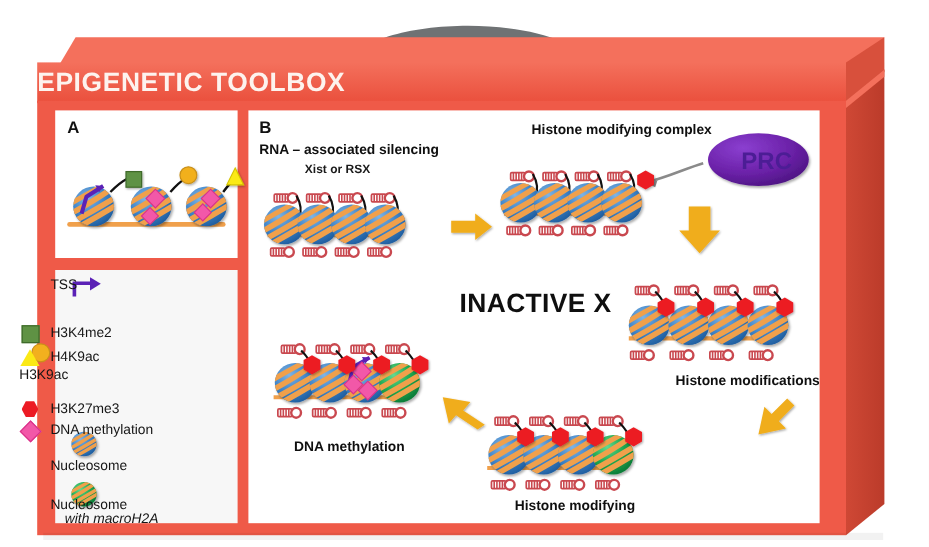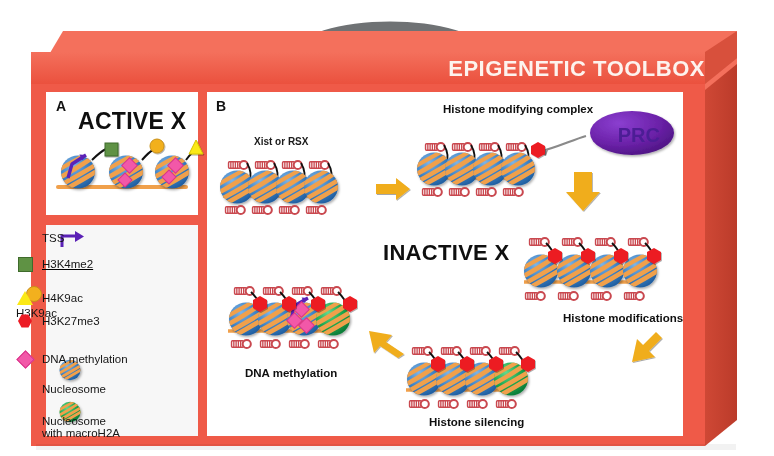--- a/index.html
+++ b/index.html
@@ -355,67 +355,67 @@
       <g filter="url(#softShadow)">
         <use href="#nucBlue" transform="translate(70,370) scale(0.62)"></use>
       </g>
 
       <g filter="url(#softShadow)">
         <use href="#nucGreen" transform="translate(70,412) scale(0.62)"></use>
       </g>
     </g>
   </svg>
 
-  <div class="lbl" style="left:31px;top:56px;width:674px;text-align:right;font-size:22px;letter-spacing:.5px;color:#fdf3ee;">EPIGENETIC TOOLBOX</div>
+  <div class="lbl" style="left:31px;top:56px;width:674px;text-align:left;font-size:22px;letter-spacing:.5px;color:#fdf3ee;">EPIGENETIC TOOLBOX</div>
 
   <div class="lbl panel-letter" style="left:56px;top:98px;">A</div>
-  <div class="lbl big" style="left:78px;top:108px;">ACTIVE X</div>
 
   <div class="lbl panel-letter" style="left:216px;top:98px;">B</div>
+  <div class="lbl mid" style="left:216px;top:119px;">RNA – associated silencing</div>
   <div class="lbl ital" style="left:254px;top:136px;font-weight:600;">Xist or RSX</div>
 
   <div class="lbl mid" style="left:411px;top:103px;padding-left:32px;">Histone modifying complex</div>
 
   <div class="lbl" style="left:606px;top:124px;width:54px;text-align:right;font-size:20px;font-weight:bold;color:#4c1d95;">PRC</div>
 
   <div class="lbl" style="left:383px;top:240px;font-size:22px;font-weight:bold;letter-spacing:.3px;">INACTIVE X</div>
 
   <div class="lbl mid" style="left:521px;top:312px;padding-left:42px;">Histone modifications</div>
 
-  <div class="lbl mid" style="left:429px;top:416px;">Histone silencing</div>
+  <div class="lbl mid" style="left:429px;top:416px;">Histone modifying</div>
 
   <div class="lbl mid" style="left:245px;top:367px;">DNA methylation</div>
 
   <div class="leg-row" style="top:232px;">
     <div class="leg-ico"></div>
     <div class="leg-txt">TSS</div>
   </div>
 
-  <div class="leg-row" style="top:257px;text-decoration:underline;">
+  <div class="leg-row" style="top:271px;">
     <div class="leg-ico">
         <div class="sq"></div>
       </div>
     <div class="leg-txt">H3K4me2</div>
   </div>
 
   <div class="leg-row" style="top:281px;flex-direction:column;">
     <div class="leg-ico">
         <div class="ci"></div>
       </div>
     <div class="leg-txt">H3K9ac</div>
   </div>
 
   <div class="leg-row" style="top:291px;">
     <div class="leg-ico">
         <div class="tri"></div>
       </div>
     <div class="leg-txt">H4K9ac</div>
   </div>
 
-  <div class="leg-row" style="top:314px;">
+  <div class="leg-row" style="top:334px;">
     <div class="leg-ico">
         <div class="hexd"></div>
       </div>
     <div class="leg-txt">H3K27me3</div>
   </div>
 
   <div class="leg-row" style="top:353px;">
     <div class="leg-ico">
         <div class="dia"></div>
       </div>
@@ -424,17 +424,17 @@
 
   <div class="leg-row" style="top:383px;">
     <div class="leg-ico"></div>
     <div class="leg-txt">Nucleosome</div>
   </div>
 
   <div class="leg-row" style="top:415px;align-items:flex-start;">
     <div class="leg-ico"></div>
     <div style="margin-left:4px;">
       <div class="leg-txt" style="margin-left:0;">Nucleosome</div>
-      <div class="leg-txt" style="margin-left:0;">with macroH2A</div>
+      <div class="leg-txt" style="margin-left:12px;font-style:italic;">with macroH2A</div>
     </div>
   </div>
 
 </div>
 
 </body></html>

